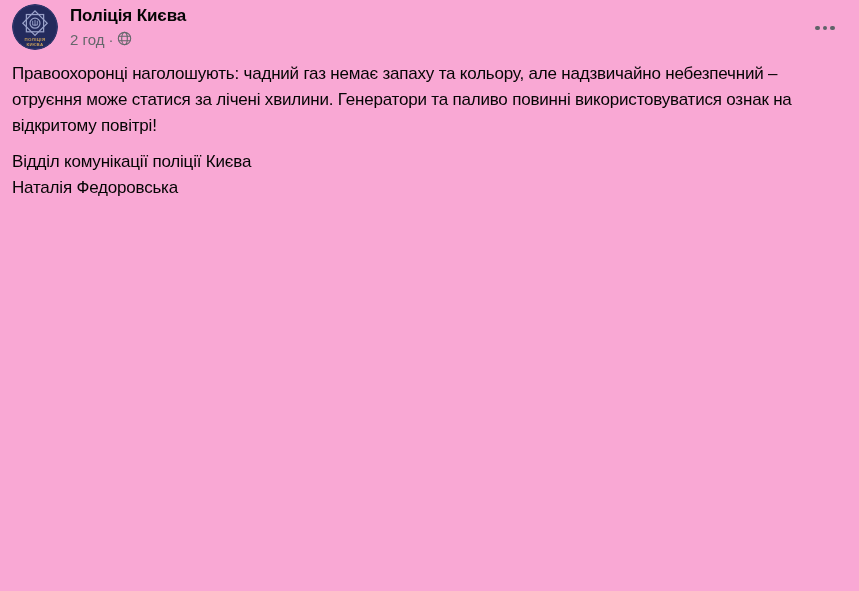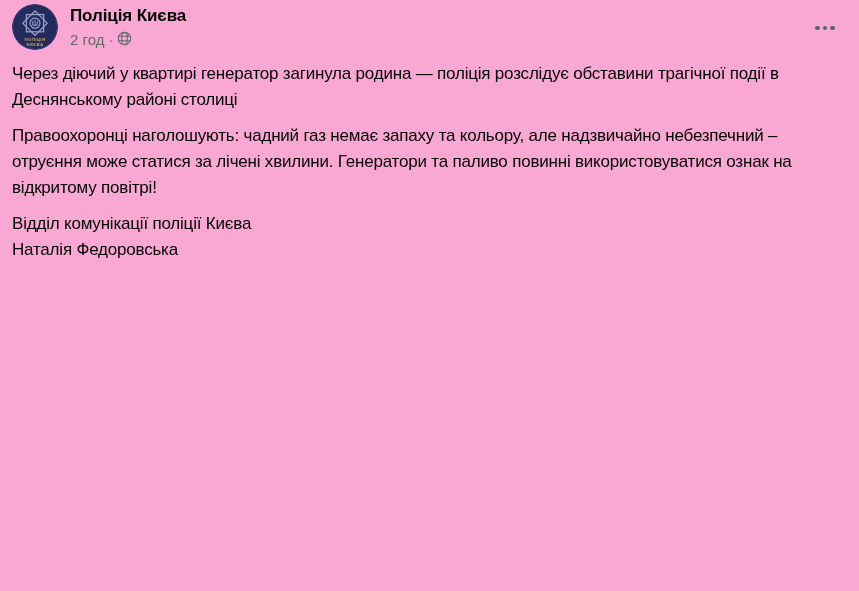--- a/index.html
+++ b/index.html
@@ -127,19 +127,18 @@
     </div>
 
     <button class="more-btn" aria-label="More options">
       <i></i>
       <i></i>
       <i></i>
     </button>
   </div>
 
   <div class="post-body">
-    <p>Через діючий у квартирі генератор загинула родина — поліція розслідує обставини трагічної події в Деснянському районі столиці</p>
     <p>Правоохоронці наголошують: чадний газ немає запаху та кольору, але надзвичайно небезпечний – отруєння може статися за лічені хвилини. Генератори та паливо повинні використовуватися ознак на відкритому повітрі!</p>
     <p>Відділ комунікації поліції Києва
 Наталія Федоровська</p>
   </div>
 
 </div>
 
 </body></html>

